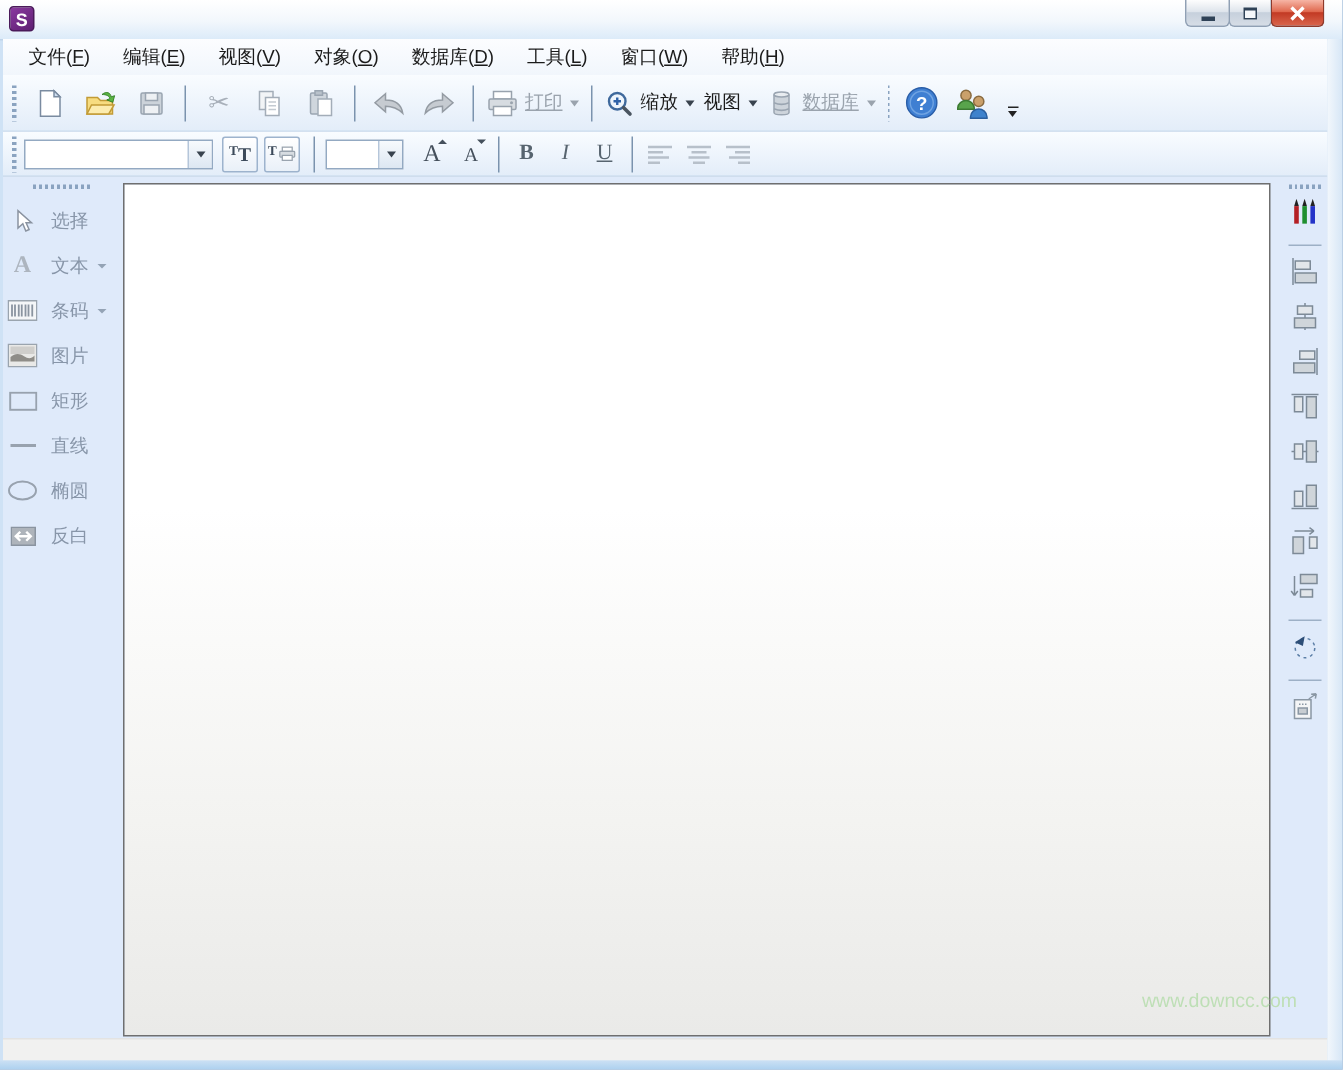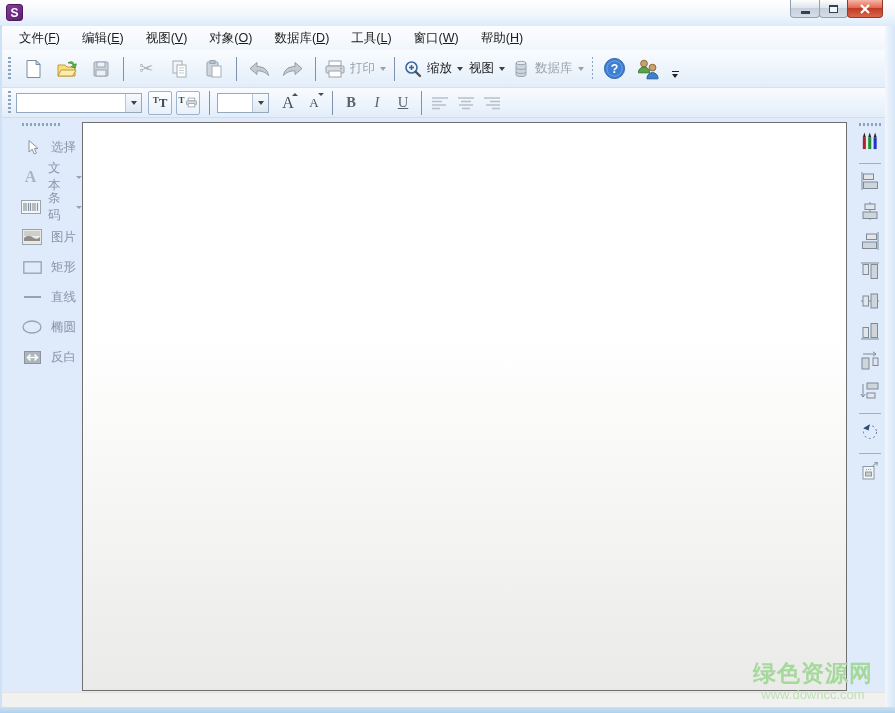--- a/index.html
+++ b/index.html
@@ -34,21 +34,21 @@
     background:linear-gradient(180deg,#f9fcff,#e3edf9);box-sizing:border-box;}
   .toolbar.main{top:50px;height:38px;border-bottom:1px solid #d4e1f0;padding:0 4px;}
   .toolbar.format{top:88px;height:30px;border-bottom:1px solid #cfdded;padding:0 4px;}
   .vgrip{width:3px;height:24px;margin:0 5px 0 2px;
     background:repeating-linear-gradient(180deg,#8aa3c0 0 2px,transparent 2px 4px);}
   .tsep{width:1px;height:24px;background:#7b93ae;margin:0 5px;}
   .tsep.dotted{background:repeating-linear-gradient(180deg,#8aa3c0 0 2px,transparent 2px 4px);}
   .tb-btn{height:28px;min-width:28px;display:flex;align-items:center;justify-content:center;
     gap:4px;padding:0 3px;border-radius:2px;}
   .tb-label{font-size:12.5px;color:#1c1c1c;white-space:nowrap;}
-  .tb-label.dis{color:#9aa3ad;}
+  .tb-label.dis{color:#9aa3ad;text-decoration:underline;}
   .caret{width:0;height:0;border-left:3.5px solid transparent;border-right:3.5px solid transparent;
     border-top:4px solid #39434e;margin-left:1px;}
   .caret.dis{border-top-color:#9aa3ad;}
   .overflow{display:flex;flex-direction:column;align-items:center;margin:12px 0 0 6px;}
   .overflow .bar{width:7px;height:1.5px;background:#222;margin-bottom:2px;}
   .overflow .tri{width:0;height:0;border-left:3.5px solid transparent;border-right:3.5px solid transparent;border-top:4px solid #222;}
 
   
   .combo{display:flex;height:20px;background:#fff;border:1px solid #93a9c2;box-sizing:border-box;}
   .combo.font{width:126px;margin-right:6px;}
@@ -69,21 +69,21 @@
     border-left:3px solid transparent;border-right:3px solid transparent;border-top:3.5px solid #45505c;}
   .fmt-b{font-family:"Liberation Serif",serif;font-weight:bold;font-size:14.5px;color:#57646f;}
   .fmt-i{font-family:"Liberation Serif",serif;font-style:italic;font-size:14.5px;color:#57646f;}
   .fmt-u{font-family:"Liberation Serif",serif;text-decoration:underline;font-size:14.5px;color:#57646f;}
 
   
   .workspace{position:absolute;left:2px;top:118px;width:883px;height:574px;background:#dfeafa;}
   .toolbox-left{position:absolute;left:0;top:0;width:80px;height:574px;display:flex;flex-direction:column;}
   .hgrip{width:40px;height:3px;margin:5px auto 6px auto;
     background:repeating-linear-gradient(90deg,#8aa3c0 0 2px,transparent 2px 4px);}
-  .tool-row{display:flex;align-items:center;height:30px;padding-left:18px;}
+  .tool-row{display:flex;align-items:center;height:30px;padding-left:1px;}
   .tool-icon{width:24px;display:flex;justify-content:center;align-items:center;}
   .tool-label{font-size:12.5px;color:#8896a9;margin-left:7px;}
   .tool-caret{width:0;height:0;border-left:3px solid transparent;border-right:3px solid transparent;
     border-top:3.5px solid #94a3b5;margin-left:6px;}
   .letterA{font-family:"Liberation Serif",serif;font-size:16px;font-weight:bold;color:#adb5bf;}
   .line-glyph{width:17px;height:2px;background:#98a2ae;}
 
   .canvas{position:absolute;left:80px;top:4px;width:765px;height:569px;
     border:1px solid #6f6f6f;box-sizing:border-box;
     background:linear-gradient(180deg,#ffffff 0%,#ffffff 38%,#f4f4f2 72%,#eaeae8 100%);}
@@ -504,17 +504,16 @@
           </svg>
       </div>
     </div>
   </div>
 
   <div class="status-strip"></div>
   <div class="frame-right"></div>
   <div class="frame-bottom"></div>
 
   <div class="watermark">
-    <div class="wm1">绿色资源网</div>
     <div class="wm2">www.downcc.com</div>
   </div>
 
 </div>
 
 </body></html>

